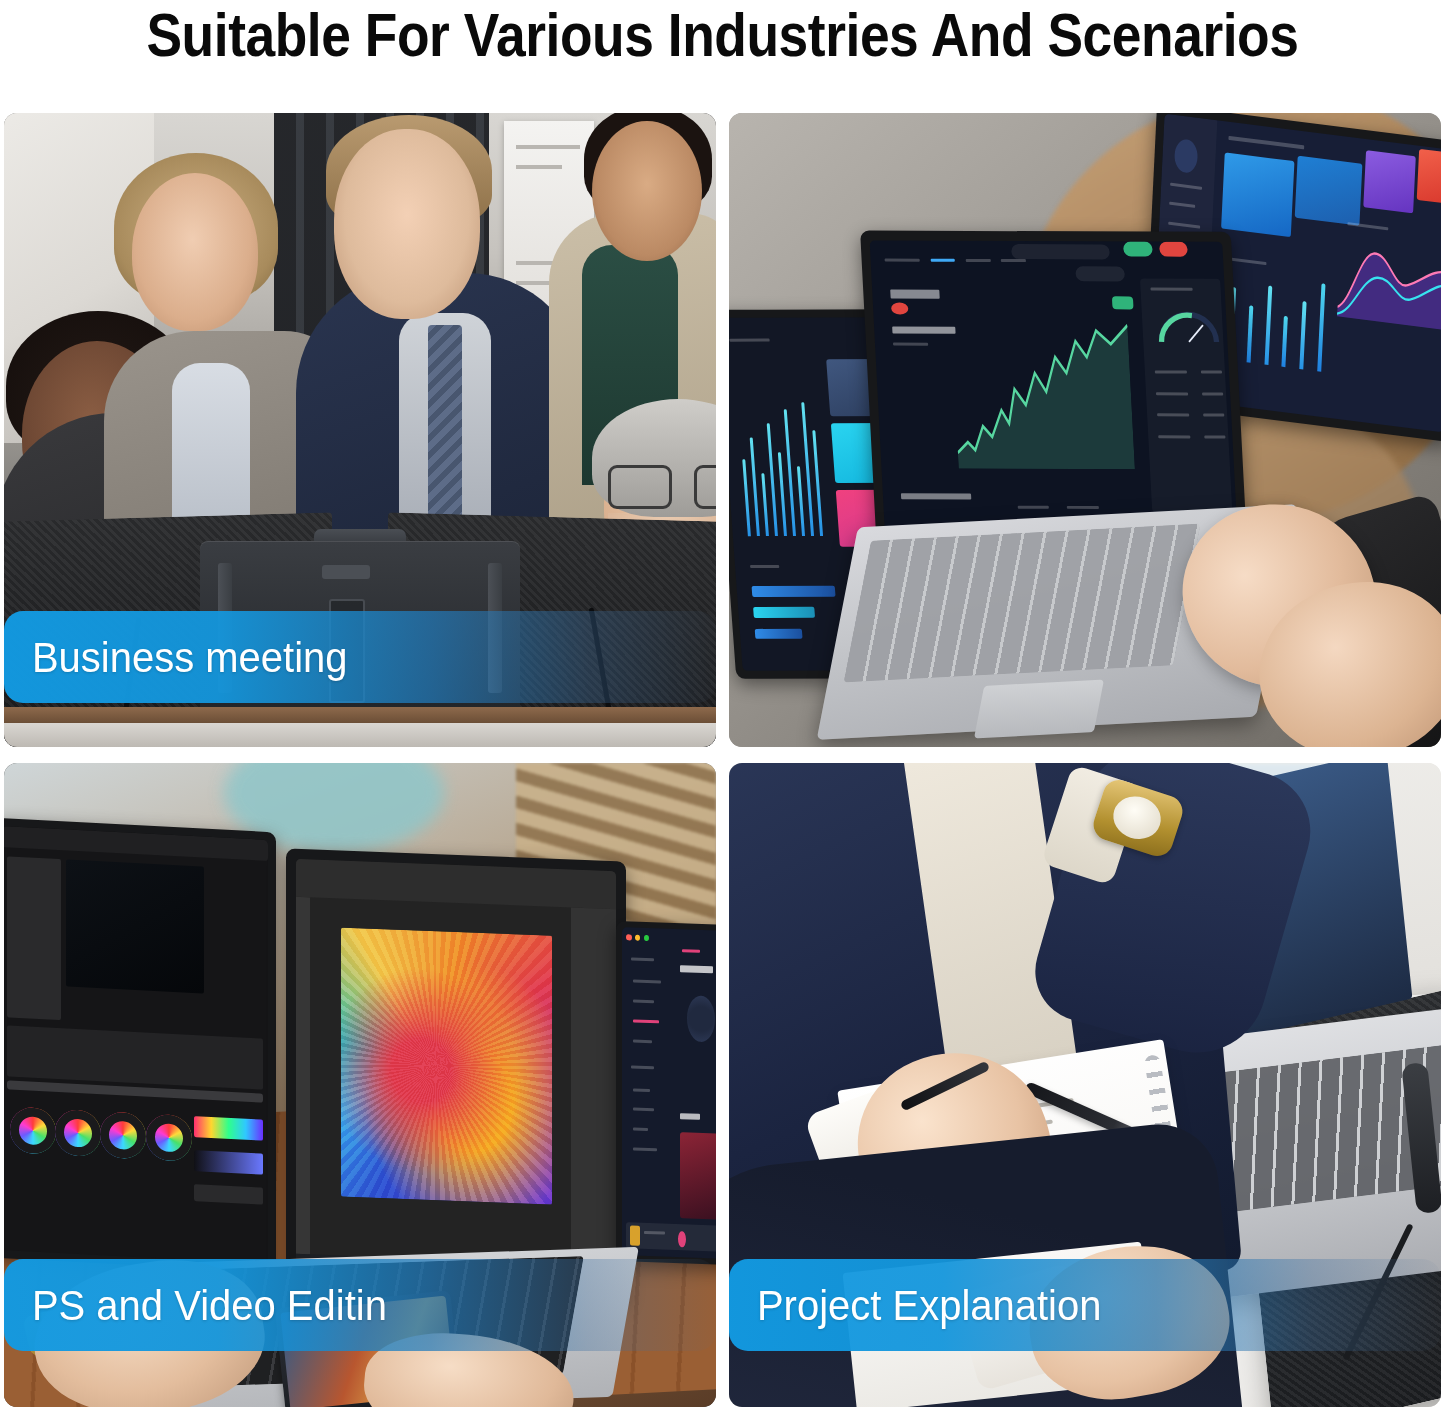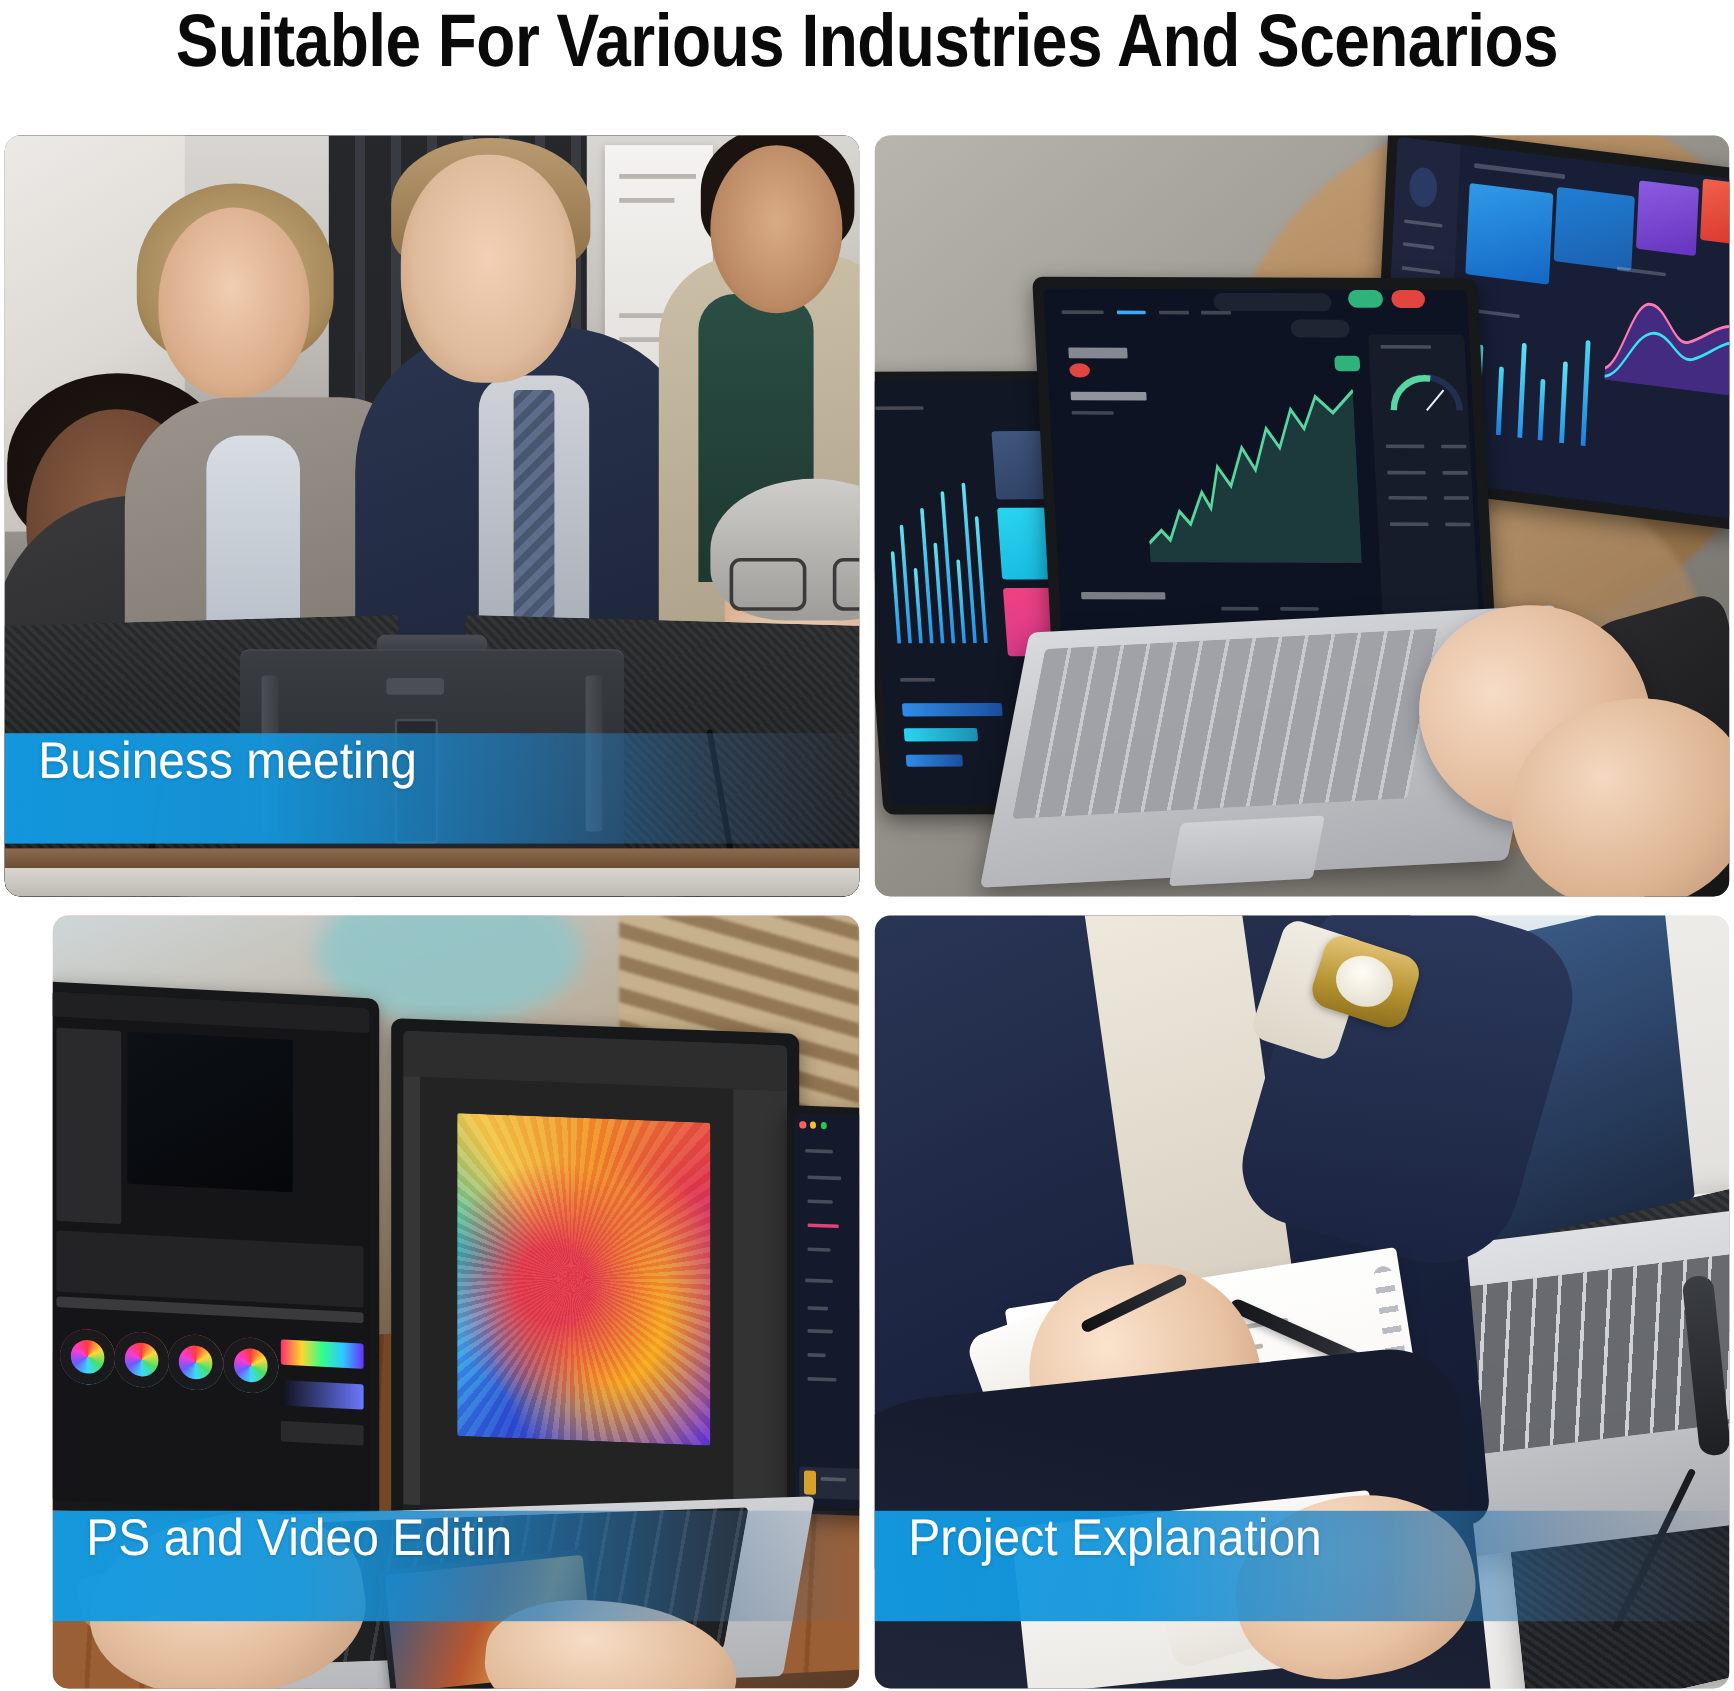--- a/index.html
+++ b/index.html
@@ -41,21 +41,21 @@
   
   .caption{
     position:absolute; left:0; right:0;
     height:92px;
     background:linear-gradient(to right,
         rgba(18,154,226,0.97) 0%,
         rgba(20,150,220,0.95) 30%,
         rgba(34,122,186,0.72) 60%,
         rgba(60,110,160,0.34) 82%,
         rgba(90,110,140,0.05) 100%);
-    display:flex; 
+    display:flex; align-items:center;border-radius:19px;
   }
   .caption.top-row{ bottom:44px; }
   .caption.bottom-row{ bottom:56px; }
   .caption-text{
     color:#ffffff;
     font-family:"Liberation Sans", sans-serif;
     font-weight:400;
     font-size:43px;
     line-height:46px;
     padding-left:30px;
@@ -230,21 +230,21 @@
   .dash{ position:absolute; inset:0; font-size:4px; color:#c9d3e6; }
   .d-side{ position:absolute; left:0; top:0; bottom:0; width:18%; background:rgba(255,255,255,.035); }
   .d-lbl{ position:absolute; background:rgba(255,255,255,.22); border-radius:1px; height:3px;}
   .card{ position:absolute; border-radius:3px; }
   .bar{ position:absolute; bottom:0; border-radius:2px 2px 0 0;
         background:linear-gradient(180deg,#4fd8ee,#1f7fe0); }
   .barA{ background:linear-gradient(180deg,#63e2f0,#2691e6); }
   .line-chart{ position:absolute; }
 
   
-  .p3{ background:#fca5a5;margin-left:40px; }
+  .p3{ background:#404040; }
   .p3 .bg{
     position:absolute; inset:0;
     background:linear-gradient(160deg,#cfd6d8 0%,#b6a48c 35%,#8d6a47 65%,#5a3c27 100%);
   }
   .p3 .blinds{
     position:absolute; right:0; top:0; width:200px; height:330px;
     background:repeating-linear-gradient(16deg,#c9b189 0 14px,#8e7049 14px 26px);
     opacity:.85; filter:blur(1.5px);
   }
   .p3 .teal{

